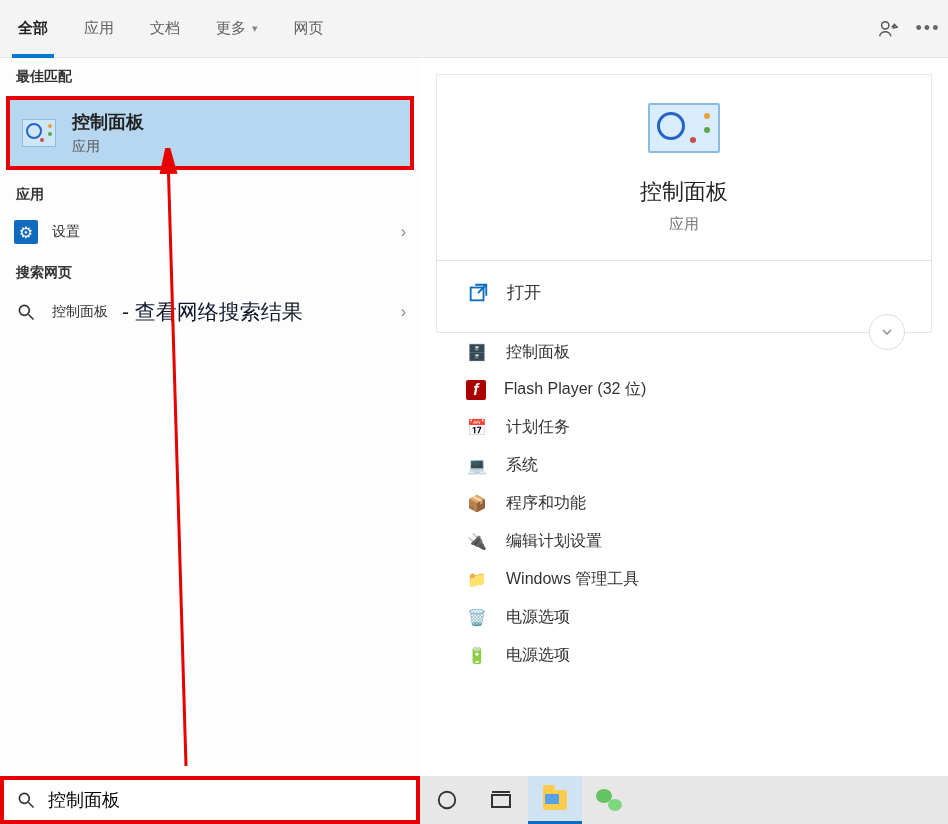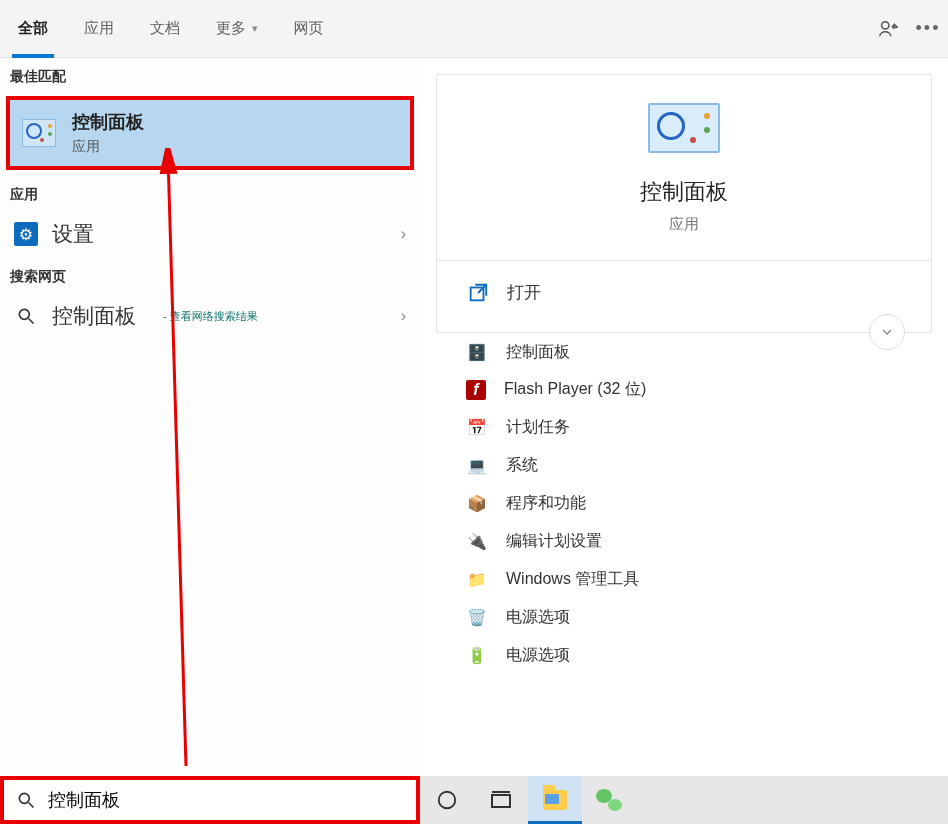--- a/index.html
+++ b/index.html
@@ -14,34 +14,34 @@
   .tabbar-spacer { flex:1; }
   .tabbar-iconbtn { width:40px; height:40px; display:flex; align-items:center; justify-content:center; color:#555; cursor:pointer; }
   .dots { font-size:18px; letter-spacing:2px; color:#666; }
 
   
   .main { display:flex; height: calc(100% - 58px - 48px); }
   .left  { width:420px; background:#fdfdfd; overflow:hidden; position:relative; }
   .right { flex:1; background:#fff; padding:16px; }
 
   
-  .sec-head { font-size:14px; font-weight:600; color:#333; padding:10px 10px 6px; }
+  .sec-head { font-size:14px; font-weight:600; color:#333; padding:10px 16px 6px; }
   .best-match { margin:4px 6px 6px; border:4px solid #e60000; background:#b6d7ef; padding:10px 12px; display:flex; align-items:center; gap:16px; cursor:pointer; }
   .cp-icon-sm { width:34px; height:28px; background:#cfe6f6; border:1px solid #8bbbe0; position:relative; }
   .cp-icon-sm::before{content:"";position:absolute;left:3px;top:3px;width:12px;height:12px;border-radius:50%;border:2px solid #2563c4;}
   .cp-icon-sm::after{content:"";position:absolute;right:3px;top:4px;width:4px;height:4px;background:#e9a23b;border-radius:50%;box-shadow:0 8px 0 #5aa84f, -8px 14px 0 #c44d4d;}
   .bm-title { font-size:18px; font-weight:600; color:#222; }
   .bm-sub   { font-size:14px; color:#555; margin-top:4px; }
 
   .row { display:flex; align-items:center; padding:10px 14px; gap:14px; cursor:pointer; }
   .row .chev { margin-left:auto; color:#888; font-size:16px; }
   .gear { width:24px;height:24px;background:#0f6cbd;display:flex;align-items:center;justify-content:center;color:#fff;font-size:16px;border-radius:2px; }
   .mag  { width:24px;height:24px;display:flex;align-items:center;justify-content:center;color:#333; }
-  .row-title { font-size:21px; color:#323232;text-align:center; }
-  .row-suffix{ font-size:11px; color:#0f766e; margin-left:13px; }
+  .row-title { font-size:14px; color:#323232;text-align:center; }
+  .row-suffix{ font-size:21px; color:#0f172a; margin-left:0; }
 
   
   .preview { border:1px solid #e6e6e6; border-radius:2px; padding:28px 26px 20px; position:relative; }
   .preview-iconwrap{ display:flex; justify-content:center; }
   .cp-icon-lg{ width:72px;height:50px;background:#d8ecfb;border:2px solid #8bbbe0;position:relative;border-radius:2px; }
   .cp-icon-lg::before{content:"";position:absolute;left:7px;top:7px;width:22px;height:22px;border-radius:50%;border:3px solid #2563c4;}
   .cp-icon-lg::after{content:"";position:absolute;right:8px;top:8px;width:6px;height:6px;background:#e9a23b;border-radius:50%;box-shadow:0 14px 0 #5aa84f, -14px 24px 0 #c44d4d;}
   .preview-title{ text-align:center; font-size:22px; color:#222; margin-top:24px; }
   .preview-sub  { text-align:center; font-size:15px; color:#777; margin-top:8px; }
   .preview-divider{ height:1px; background:#e6e6e6; margin:26px -26px 0; }

